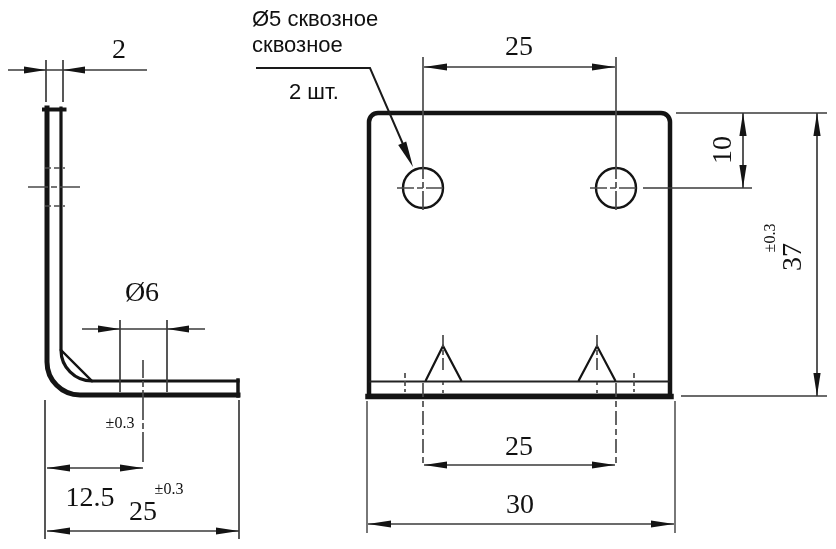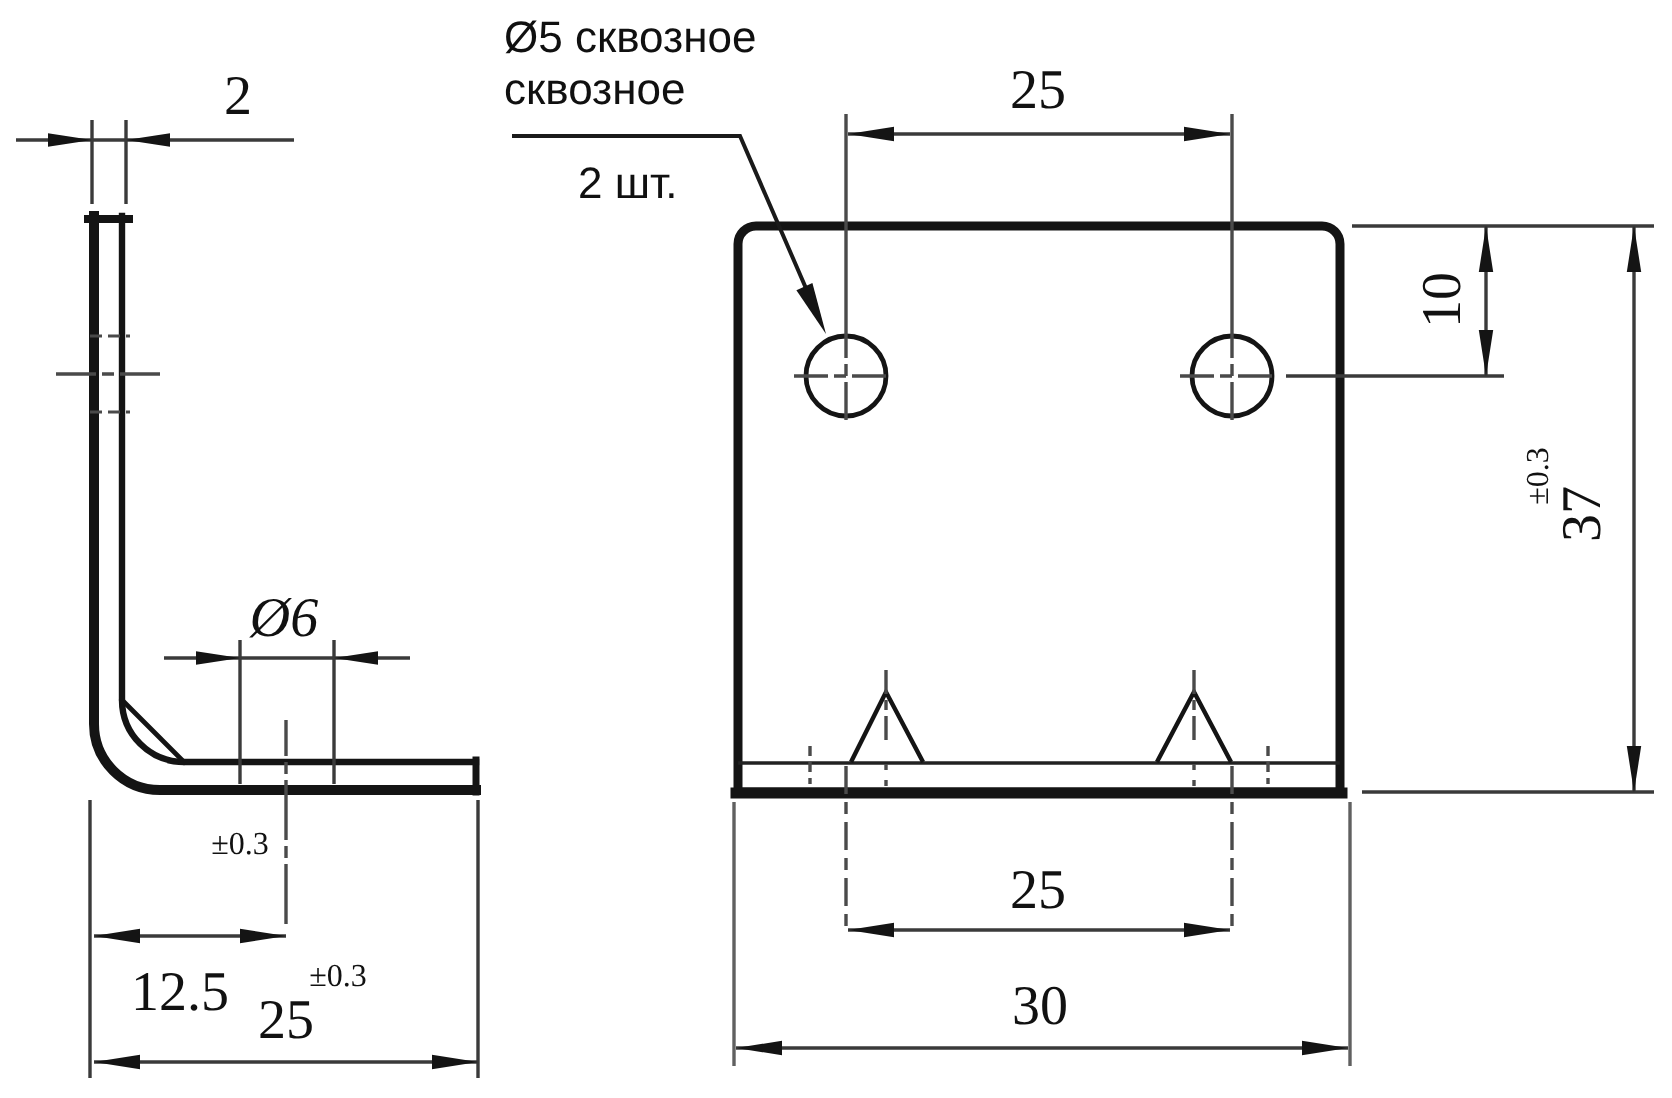--- a/index.html
+++ b/index.html
@@ -130,21 +130,21 @@
       <path d="M674,524 L651,520.4 L651,527.6 Z"></path>
       <path d="M413,167 L406.2,141.5 L398.2,145.1 Z"></path>
     </g>
   </svg>
 
   <div class="ann" style="left:252px;top:8px;">Ø5 сквозное</div>
   <div class="ann" style="left:252px;top:34px;">сквозное</div>
   <div class="ann" style="left:256px;top:81px;margin-left:33px;">2 шт.</div>
 
   <div class="lbl" style="left:119px;top:49px;">2</div>
-  <div class="lbl" style="left:142px;top:310px;font-style:italic;">Ø6</div>
+  <div class="lbl" style="left:142px;top:292px;">Ø6</div>
   <div class="lbl tol" style="left:120px;top:423px;">±0.3</div>
   <div class="lbl" style="left:90px;top:449px;margin-top:48px;">12.5</div>
   <div class="lbl tol" style="left:169px;top:489px;">±0.3</div>
   <div class="lbl" style="left:143px;top:511px;">25</div>
 
   <div class="lbl" style="left:519px;top:46px;">25</div>
   <div class="lbl rot" style="left:722px;top:150px;">10</div>
   <div class="lbl rot tol" style="left:770px;top:238px;">±0.3</div>
   <div class="lbl rot" style="left:792px;top:257px;">37</div>
   <div class="lbl" style="left:519px;top:446px;">25</div>

